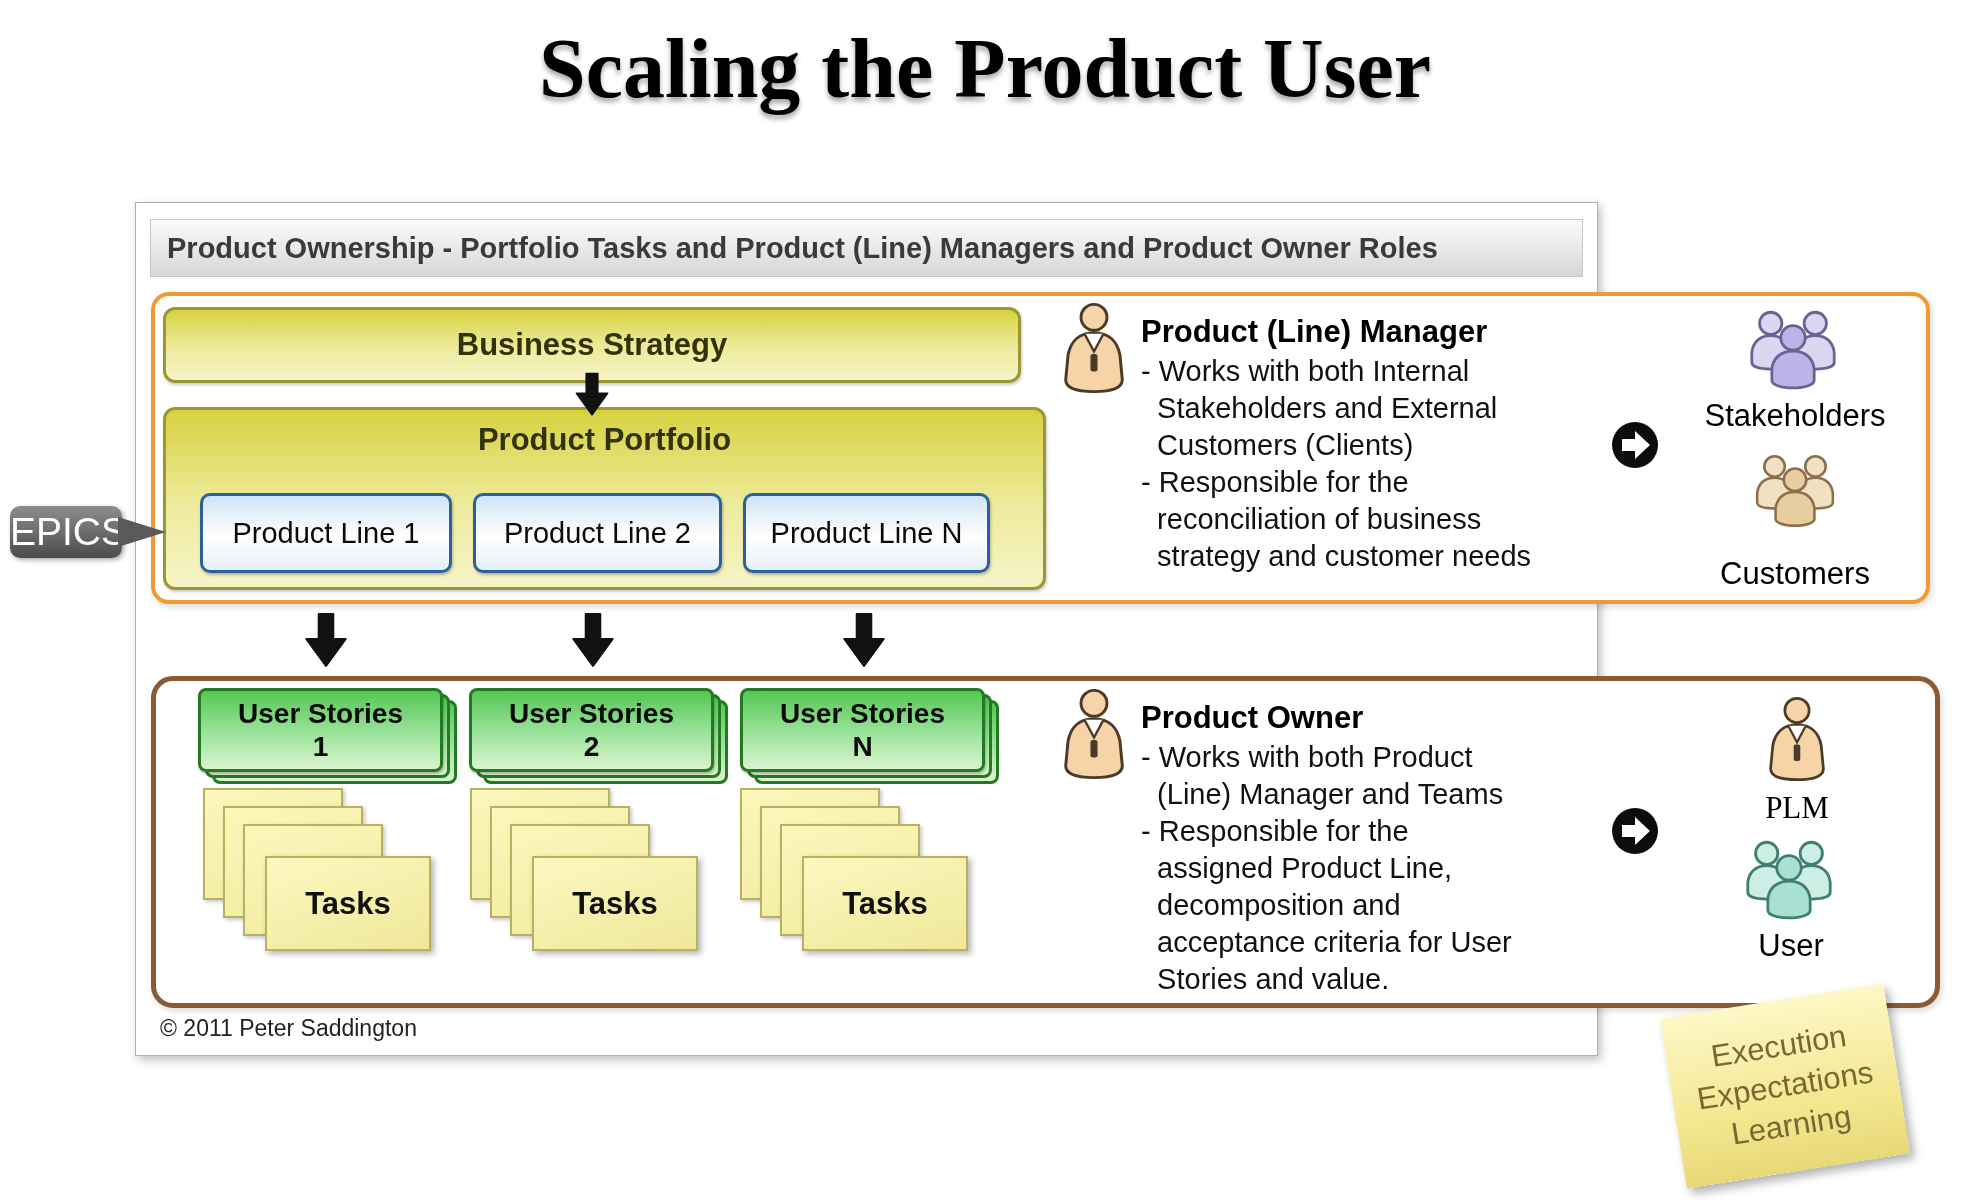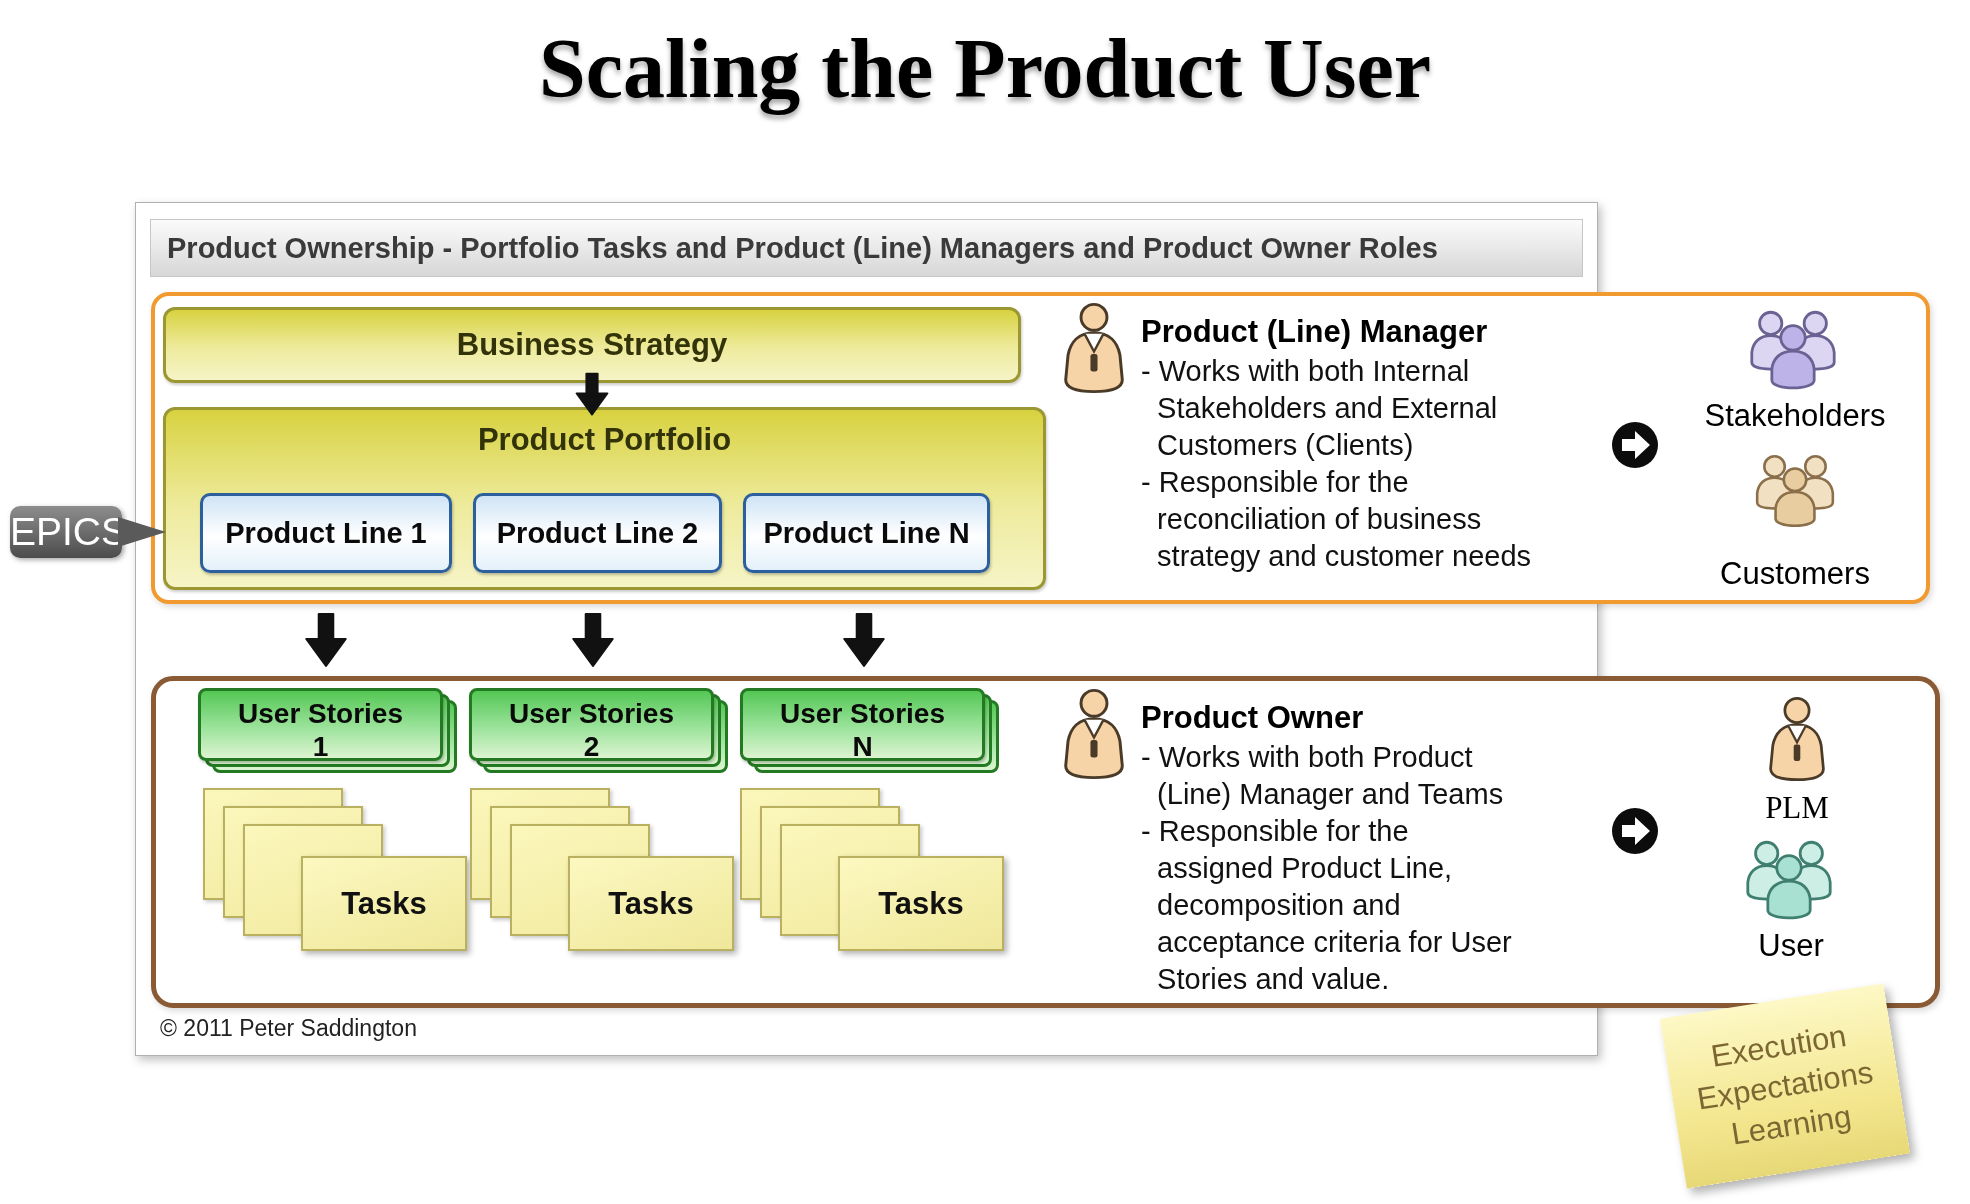--- a/index.html
+++ b/index.html
@@ -49,21 +49,21 @@
     font-weight:bold; font-size:31px; color:#33330a;
     text-align:center; line-height:70px; z-index:3;
   }
   .pp-box { position:absolute; left:163px; top:407px; width:883px; height:183px; z-index:3; }
   .pp-title { text-align:center; font-weight:bold; font-size:31px; color:#33330a; padding-top:12px; }
 
   .blue-box {
     position:absolute; top:83px; height:80px;
     border:3px solid #2b5f9d; border-radius:10px;
     background:linear-gradient(180deg,#cfe4f6 0%,#ffffff 55%,#e3f0fa 100%);
-    font-weight:bold; font-size:29px; text-align:center; line-height:74px; color:#0a0a0a;
+    font-weight:normal; font-size:29px; text-align:center; line-height:74px; color:#0a0a0a;
     box-shadow:1px 2px 3px rgba(0,0,0,0.25);
   }
   .pl1 { left:34px;  width:252px; }
   .pl2 { left:307px; width:249px; }
   .pl3 { left:577px; width:247px; }
 
   .epics {
     position:absolute; left:10px; top:506px; width:112px; height:52px;
     background:linear-gradient(180deg,#8d8d8d,#4c4c4c);
     border-radius:10px; color:#fff; font-weight:normal; font-size:39px;
@@ -103,21 +103,21 @@
   .lbl-stakeholders { left:1690px; top:398px; width:210px; }
   .lbl-customers    { left:1700px; top:556px; width:190px; }
   .lbl-plm  { left:1742px; top:790px; width:110px;font-family:Liberation Serif, serif; }
   .lbl-team { left:1736px; top:928px; width:110px; }
 
   .us-group { position:absolute; width:262px; height:98px; z-index:3; }
   .usg1 { left:198px; top:688px; }
   .usg2 { left:469px; top:688px; }
   .usg3 { left:740px; top:688px; }
   .us-card {
-    position:absolute; width:245px; height:73px;
+    position:absolute; width:245px; height:84px;
     border:3px solid #237a23; border-radius:8px;
     background:linear-gradient(180deg,#54c754 0%,#9ce39c 55%,#dcf4d0 100%);
   }
   .us-l3 { left:14px; top:12px; z-index:1; }
   .us-l2 { left:7px;  top:6px;  z-index:2; }
   .us-front { left:0; top:0; z-index:3; box-shadow:1px 2px 3px rgba(0,0,0,0.25); padding-top:6px; }
   .us-line { display:block; text-align:center; font-weight:bold; font-size:28px; line-height:33px; color:#0a0a0a; }
 
   .task-stack { position:absolute; width:240px; height:175px; z-index:3; }
   .ts1 { left:203px; top:788px; }
@@ -131,21 +131,21 @@
   }
   .n1 { left:0;    top:0; }
   .n2 { left:20px; top:18px; }
   .n3 { left:40px; top:36px; }
   .note-front {
     position:absolute; left:62px; top:68px; width:166px; height:95px;
     background:linear-gradient(160deg,#fcf8c0 0%,#efe79a 100%);
     border:2px solid #b9b160;
     box-shadow:3px 3px 6px rgba(0,0,0,0.3);
     display:flex; align-items:center; justify-content:center;
-    font-weight:bold; font-size:31px; color:#111;margin-left:36px;
+    font-weight:bold; font-size:31px; color:#111;
   }
 
   .copyright { position:absolute; left:160px; top:1015px; font-size:23px; color:#222; z-index:3; }
 
   .sticky {
     position:absolute; left:1672px; top:1000px; width:226px; height:172px;
     background:linear-gradient(180deg,#fdf8c6 0%,#f3e68e 65%,#e7d877 100%);
     box-shadow:4px 6px 10px rgba(0,0,0,0.3);
     transform:rotate(-9deg);
     display:flex; align-items:center; justify-content:center;

